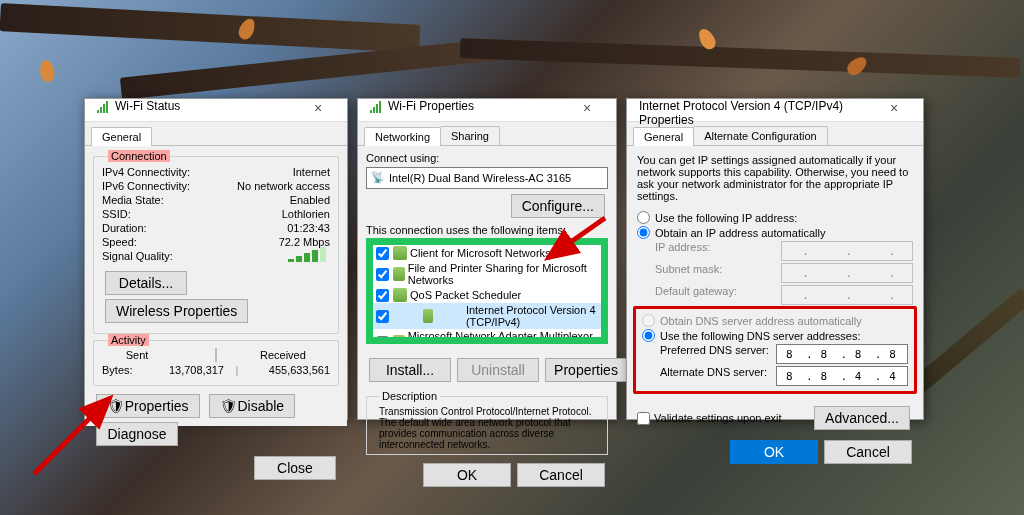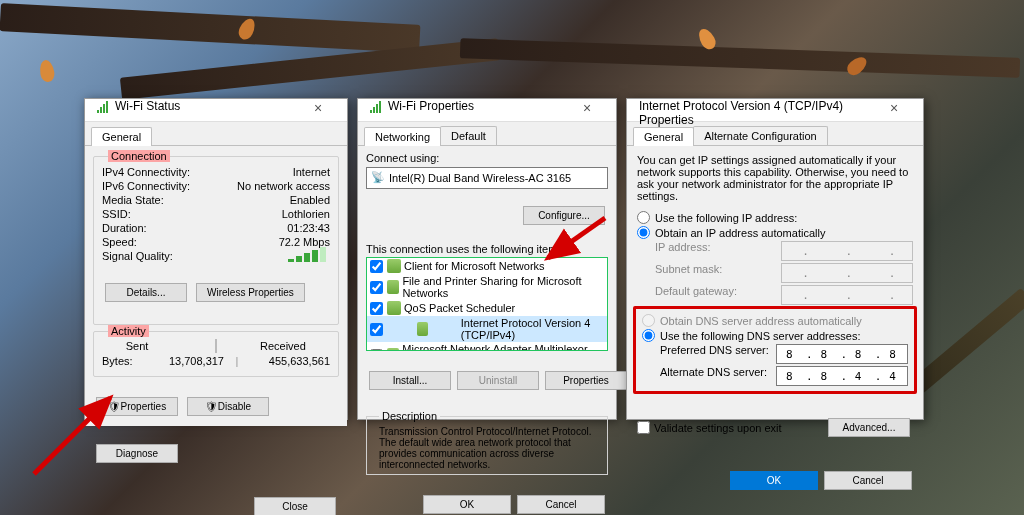--- a/index.html
+++ b/index.html
@@ -21,35 +21,35 @@
 .titlebar .title{flex:1}
 .titlebar .x{width:34px;height:18px;display:flex;align-items:center;justify-content:center;color:#555;font-size:14px}
 .tabs{display:flex;padding:4px 6px 0 6px;border-bottom:1px solid #bfbfbf}
 .tab{padding:3px 10px;border:1px solid #bfbfbf;border-bottom:none;background:#f0f0f0;margin-right:-1px;border-radius:2px 2px 0 0;position:relative}
 .tab.active{background:#fff;top:1px}
 .groupbox{margin:6px 8px;border:1px solid #d0d0d0;border-radius:2px;padding:8px 8px 8px 8px;position:relative}
 .groupbox-label{position:absolute;top:-7px;left:14px;background:#fca5a5;padding:0 3px}
 .row{display:flex;justify-content:space-between;padding:1px 0;color:#000}
 .row .k{color:#000}
 .row .v{text-align:right}
-.btn{display:inline-flex;align-items:center;justify-content:center;background:#e1e1e1;border:1px solid #adadad;padding:3px 10px;min-width:60px;margin:14px 3px;font-size:10px}
+.btn{display:inline-flex;align-items:center;justify-content:center;background:#e1e1e1;border:1px solid #adadad;padding:3px 10px;min-width:60px;margin:2px 3px;font-size:14px}
 .btn.def{border-color:#0078d7;background:#0078d7;color:#fff}
 .btn-row{display:flex;justify-content:flex-end;padding:6px 8px 10px 8px}
 .wifi-bars{display:inline-block;width:42px;height:12px;position:relative}
 .wifi-bars span{position:absolute;bottom:0;width:6px;background:#3aa63a}
 .wifi-bars span:nth-child(1){left:0;height:3px}
 .wifi-bars span:nth-child(2){left:8px;height:6px}
 .wifi-bars span:nth-child(3){left:16px;height:9px}
 .wifi-bars span:nth-child(4){left:24px;height:12px}
 .wifi-bars span:nth-child(5){left:32px;height:15px;background:#bfecbf}
 .pcicon{width:26px;height:26px;background:#e8e8e8;border:1px solid #bbb;position:relative}
 .pcicon:before{content:"";position:absolute;inset:3px 3px 10px 3px;background:#6aa8e6}
 .pcicon:after{content:"";position:absolute;left:7px;right:7px;bottom:2px;height:4px;background:#bbb}
 .input-like{background:#fff;border:1px solid #7a7a7a;height:18px;padding:1px 4px;flex:1}
-.checkbox-list{background:#fff;border:1px solid #22c55e;height:92px;overflow-y:scroll;margin:2px 0 6px 0}
+.checkbox-list{background:#fff;border:7px solid #22c55e;height:92px;overflow-y:scroll;margin:2px 0 12px 0}
 .checkbox-list .item{display:flex;align-items:center;padding:1px 3px}
 .checkbox-list .item input{margin:0 4px 0 0}
 .checkbox-list .item .ico{width:14px;height:14px;margin-right:3px;display:inline-block;background:linear-gradient(#9acc6a,#6aa83a);border-radius:2px}
 .radio-row{display:flex;align-items:center;padding:1px 0}
 .radio-row input{margin:0 5px 0 0}
 .ip-field{display:flex;align-items:center;justify-content:space-around;background:#fff;border:1px solid #7a7a7a;width:130px;height:18px;font-family:monospace;letter-spacing:2px}
 .ip-field.ro{background:#f0f0f0;border-color:#bfbfbf;color:#888}
 .ip-field .oct{width:22px;text-align:center}
 .dot{width:3px;text-align:center}
 .red-box{border:3px solid #d40000;border-radius:2px;padding:4px 6px;margin:-6px -4px 10px -4px}
@@ -148,21 +148,21 @@
 </div>
 
 <div class="win" style="left:357px;top:98px;width:258px;height:320px">
   <div class="titlebar">
     <span class="sigicon t-icon"><span></span><span></span><span></span><span></span></span>
     <span class="title">Wi-Fi Properties</span>
     <span class="x">×</span>
   </div>
   <div class="tabs">
     <div class="tab active">Networking</div>
-    <div class="tab">Default</div>
+    <div class="tab">Sharing</div>
   </div>
   <div style="padding:6px 8px 0 8px">
     <div>Connect using:</div>
     <div style="display:flex;align-items:center;margin:3px 0">
       <div class="input-like" style="display:flex;align-items:center">
         <span style="width:14px;height:14px;margin-right:4px;display:inline-block">📡</span>
         <span>Intel(R) Dual Band Wireless-AC 3165</span>
       </div>
     </div>
     <div style="text-align:right"><span class="btn">Configure...</span></div>

